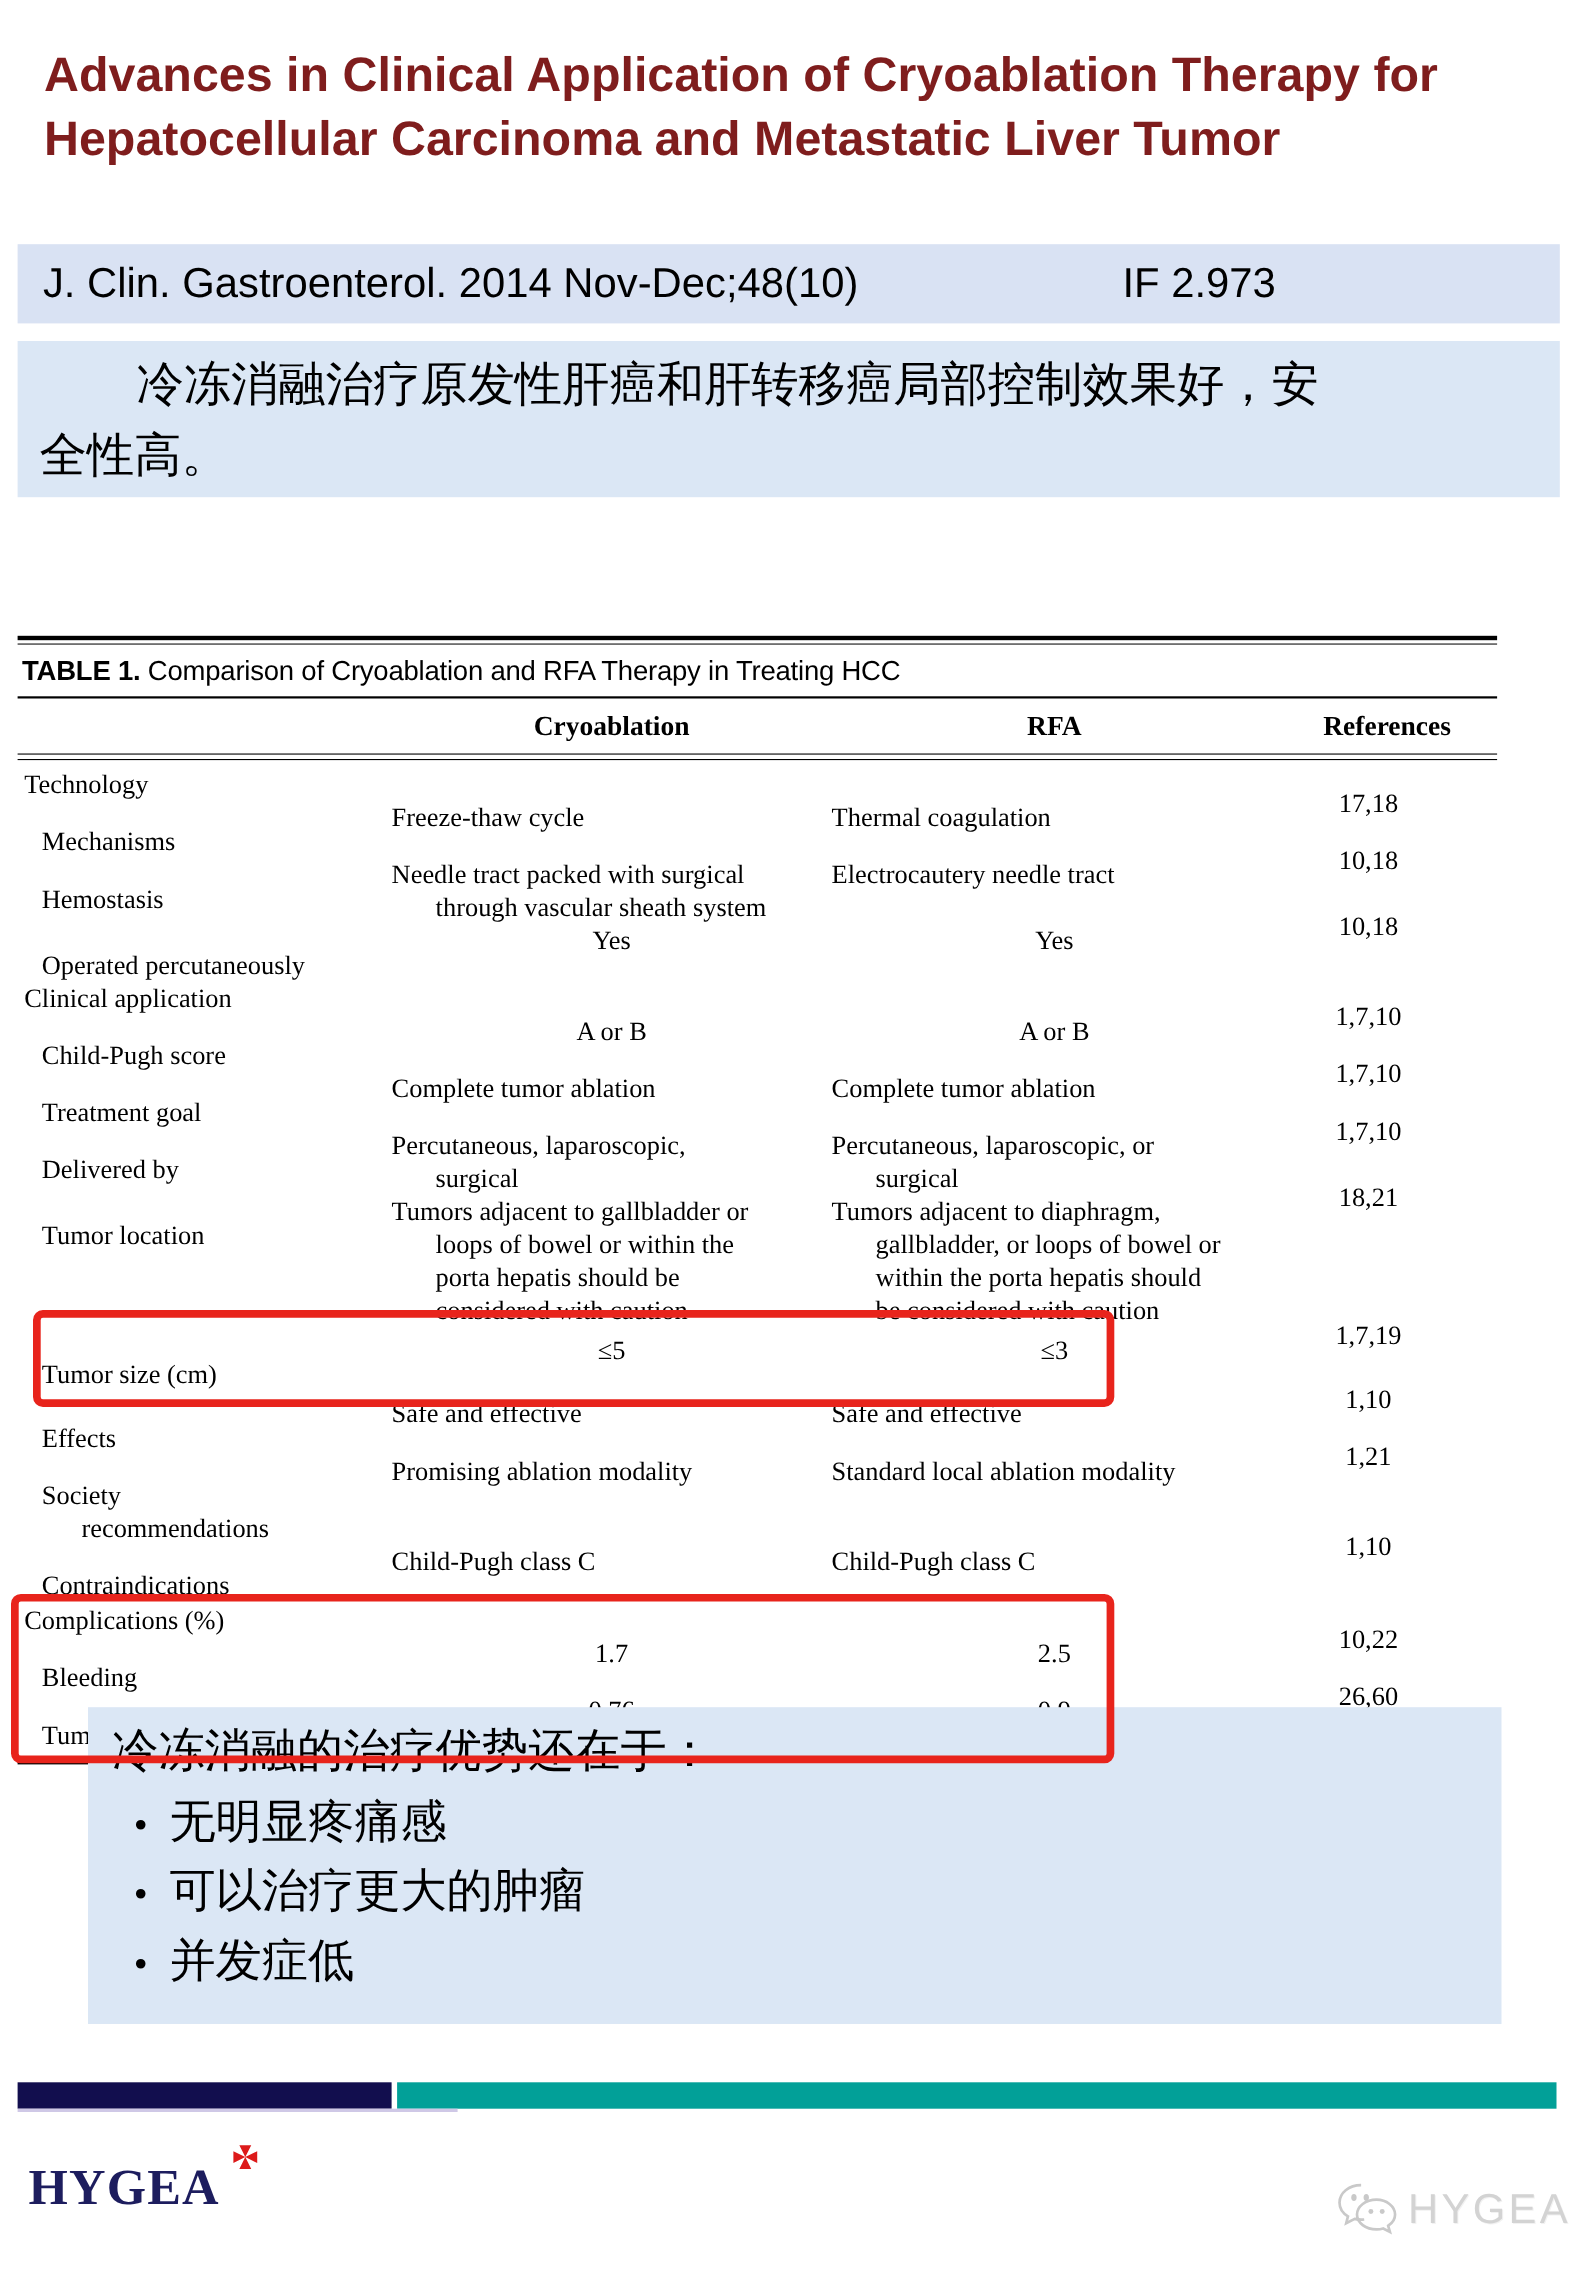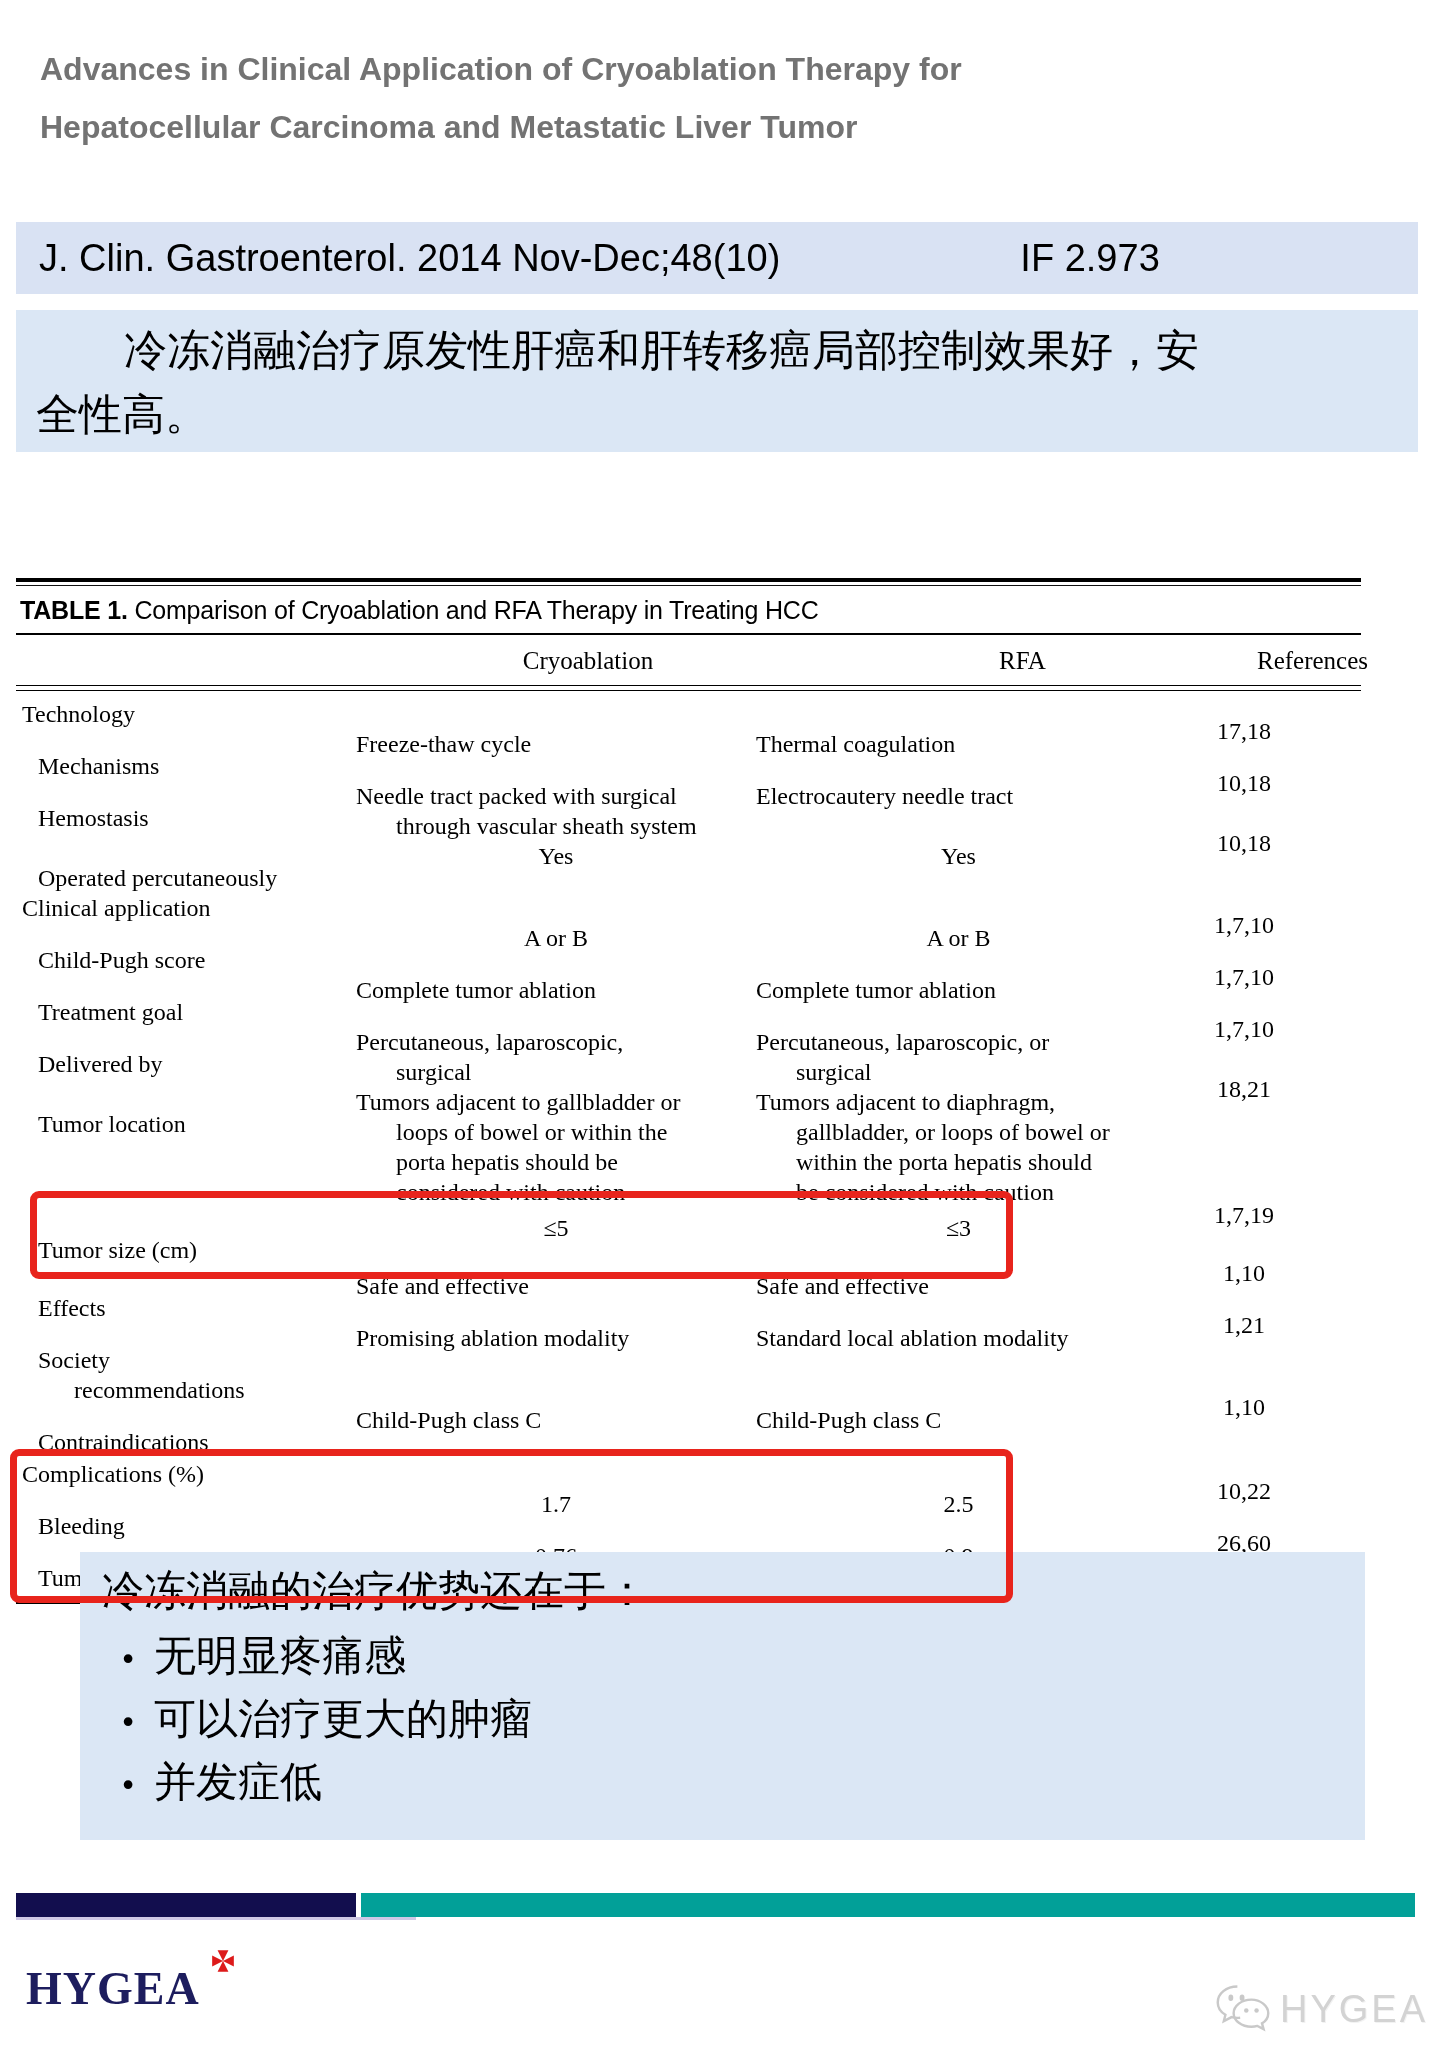--- a/index.html
+++ b/index.html
@@ -1,21 +1,21 @@
 <!DOCTYPE html>
 <html><head>
 <meta charset="utf-8">
 <style>
   html,body{margin:0;padding:0;background:#fff;}
   .page{position:relative;width:1433px;height:2070px;background:#ffffff;overflow:hidden;
         font-family:"Liberation Sans",sans-serif;color:#000;}
 
   
   .title{position:absolute;left:40px;top:40px;width:1370px;
-         font-weight:bold;font-size:32px;line-height:58px;color:#737373;
+         font-weight:bold;font-size:44px;line-height:58px;color:#7f1d1d;
          white-space:pre-line;letter-spacing:0px;}
 
   
   .cite{position:absolute;left:16px;top:222px;width:1402px;height:72px;
         background:#d9e2f3;display:flex;align-items:center;font-size:38px;color:#000;}
   .cite .ref{margin-left:23px;}
   .cite .if{margin-left:240px;}
 
   
   .summary{position:absolute;left:16px;top:310px;width:1402px;height:142px;
@@ -26,21 +26,21 @@
 
   
   .tablewrap{position:absolute;left:16px;top:578px;width:1345px;
              font-family:"Liberation Serif",serif;}
   .rule-top{border-top:4px solid #000;border-bottom:1px solid #111;height:3px;}
   .caption{font-family:"Liberation Sans",sans-serif;font-size:25px;
            padding:10px 2px 8px 4px;letter-spacing:-0.2px;}
   .caption .cap-label{font-weight:bold;}
   .rule-mid{border-top:2px solid #000;}
   .thead{display:grid;grid-template-columns:340px 400px 405px 1fr;
-         font-weight:normal;font-size:25px;padding:12px 0 10px;gap:32px;}
+         font-weight:bold;font-size:25px;padding:12px 0 10px;}
   .thead div{text-align:center;}
   .rule-dbl{height:4px;border-top:1px solid #000;border-bottom:1px solid #000;}
   .tbody{padding-top:8px;}
   .trow{display:grid;grid-template-columns:340px 400px 405px 1fr;align-items:start;}
   .trow>div{font-size:24px;line-height:30px;white-space:pre-line;}
   .lbl-item{padding-left:58px;text-indent:-36px;margin-top:22px;}
   .lbl-section{padding-left:6px;}
   .cell{padding-left:40px;text-indent:-40px;}
   .trow.center .cell{text-align:center;padding-left:0;text-indent:0;}
   .refs{text-align:center;padding-right:34px;position:relative;top:-13px;}

